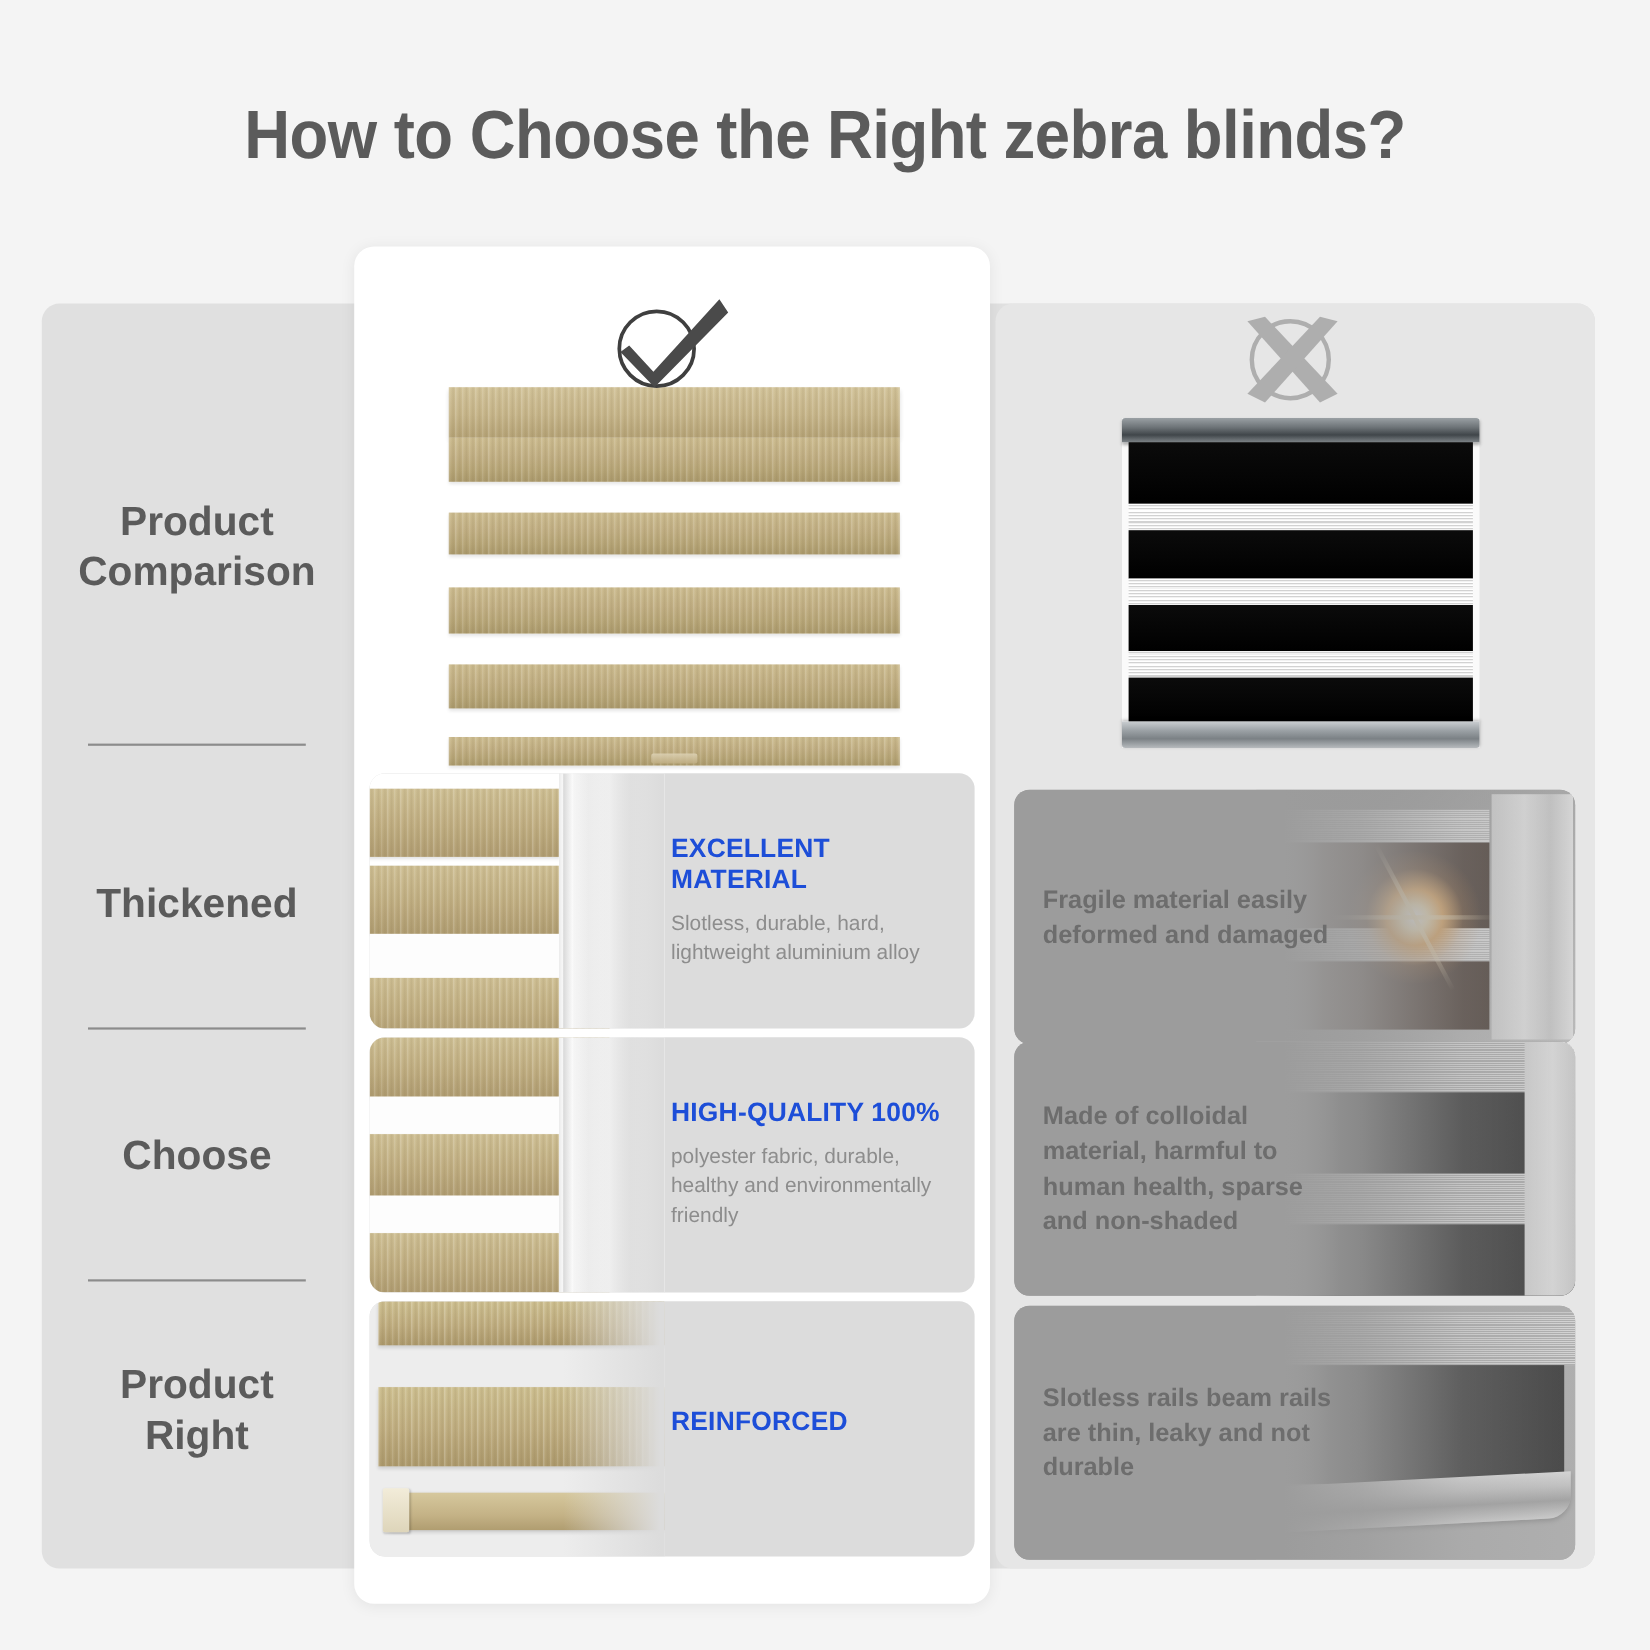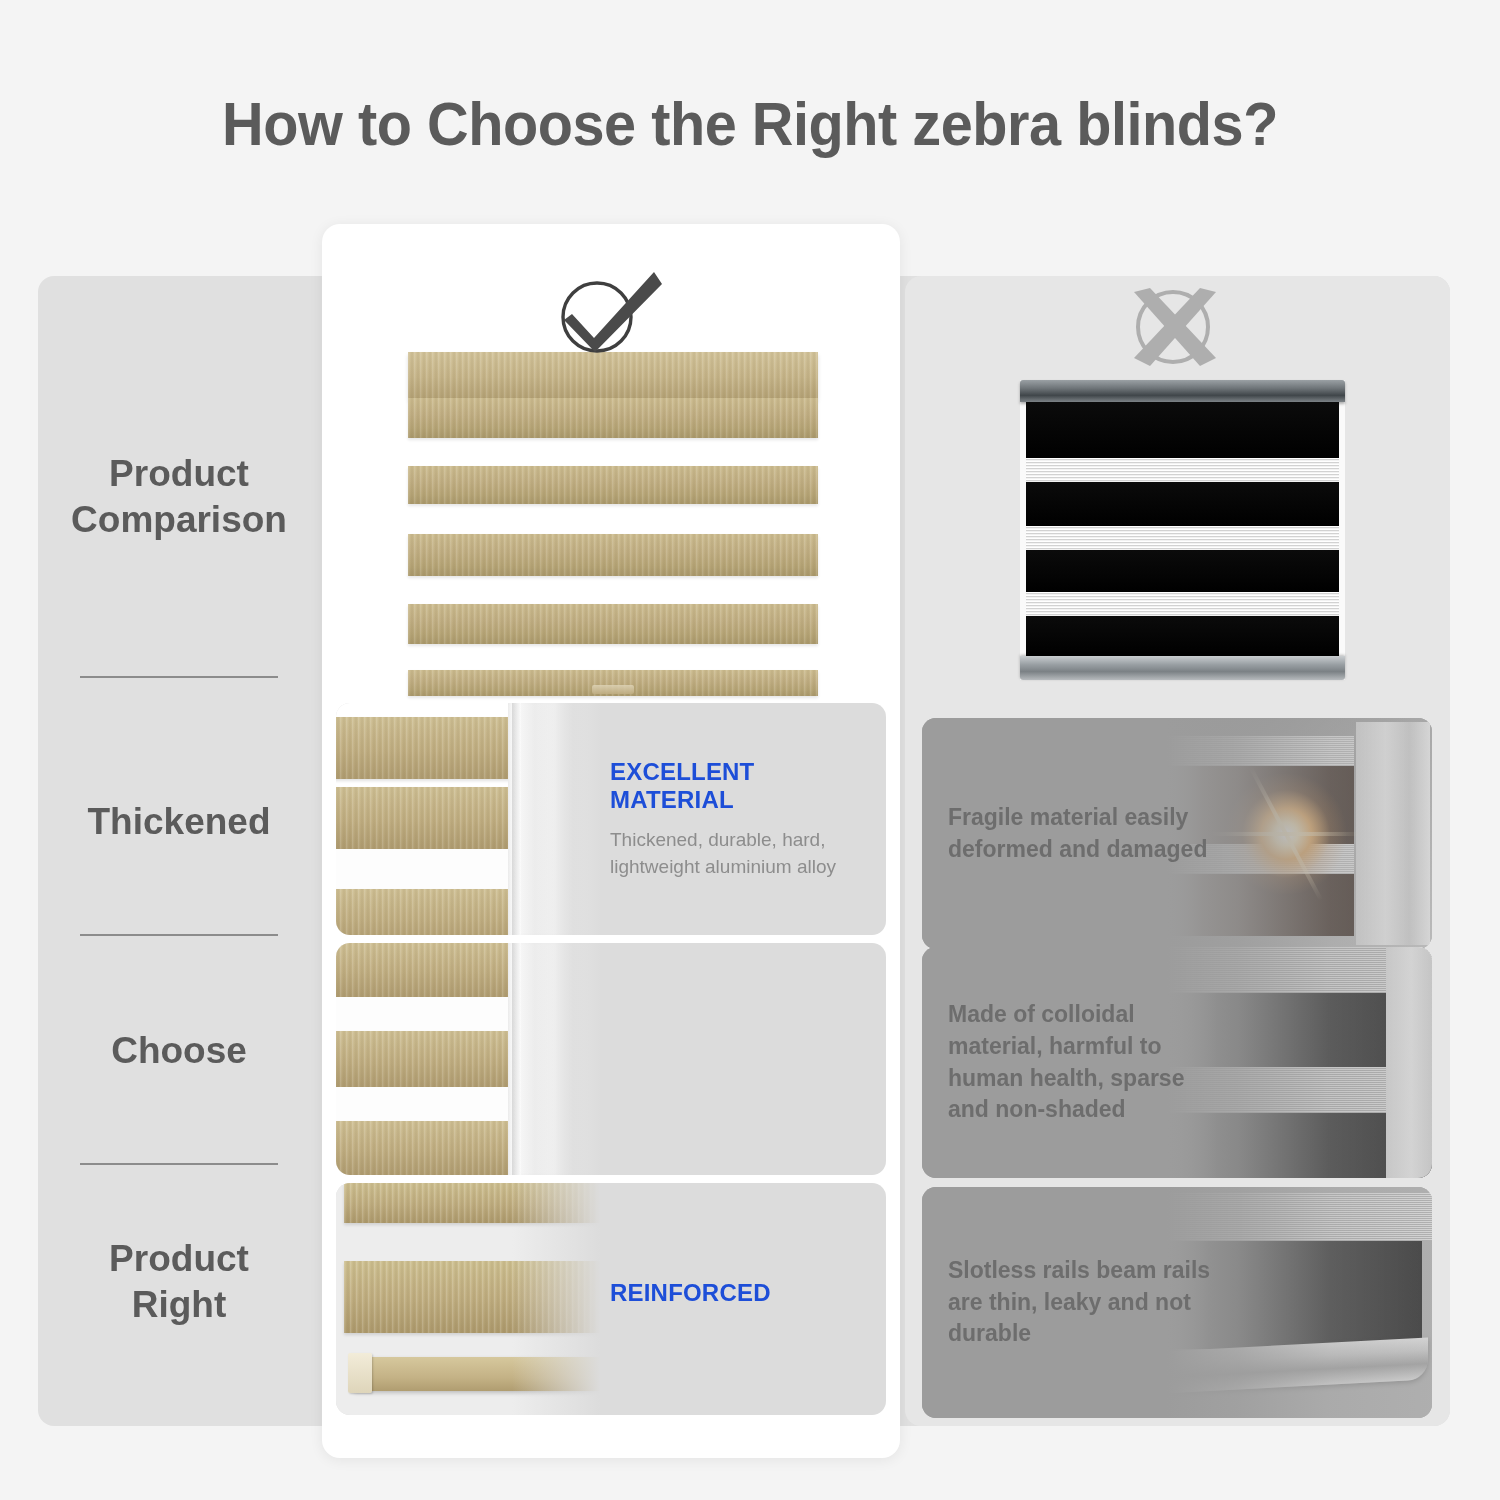--- a/index.html
+++ b/index.html
@@ -344,34 +344,38 @@
       <div class="winshot">
         <div class="win-band" style="top:14px;height:62px;"></div>
         <div class="win-band" style="top:84px;height:62px;"></div>
         <div class="win-gap" style="top:146px;height:40px;"></div>
         <div class="win-band" style="top:186px;height:58px;"></div>
         <div class="win-frame"></div>
       </div>
     </div>
     <div class="feat-text">
       <div class="feat-title">EXCELLENT MATERIAL</div>
-      <div class="feat-body">Thickened, durable, hard, lightweight aluminium alloy</div>
+      <div class="feat-body">Slotless, durable, hard, lightweight aluminium alloy</div>
     </div>
   </div>
 
   <div class="feat f1">
     <div class="feat-photo">
       <div class="winshot">
         <div class="win-band" style="top:0px;height:54px;"></div>
         <div class="win-gap" style="top:54px;height:34px;"></div>
         <div class="win-band" style="top:88px;height:56px;"></div>
         <div class="win-gap" style="top:144px;height:34px;"></div>
         <div class="win-band" style="top:178px;height:54px;"></div>
         <div class="win-frame"></div>
       </div>
+    </div>
+    <div class="feat-text">
+      <div class="feat-title">HIGH-QUALITY 100%</div>
+      <div class="feat-body">polyester fabric, durable, healthy and environmentally friendly</div>
     </div>
   </div>
 
   <div class="feat f2">
     <div class="feat-photo">
       <div class="beamshot">
         <div class="beam-slat" style="top:0px;height:40px;"></div>
         <div class="beam-slat" style="top:78px;height:72px;"></div>
         <div class="beam-bar"></div>
         <div class="beam-cap"></div>

